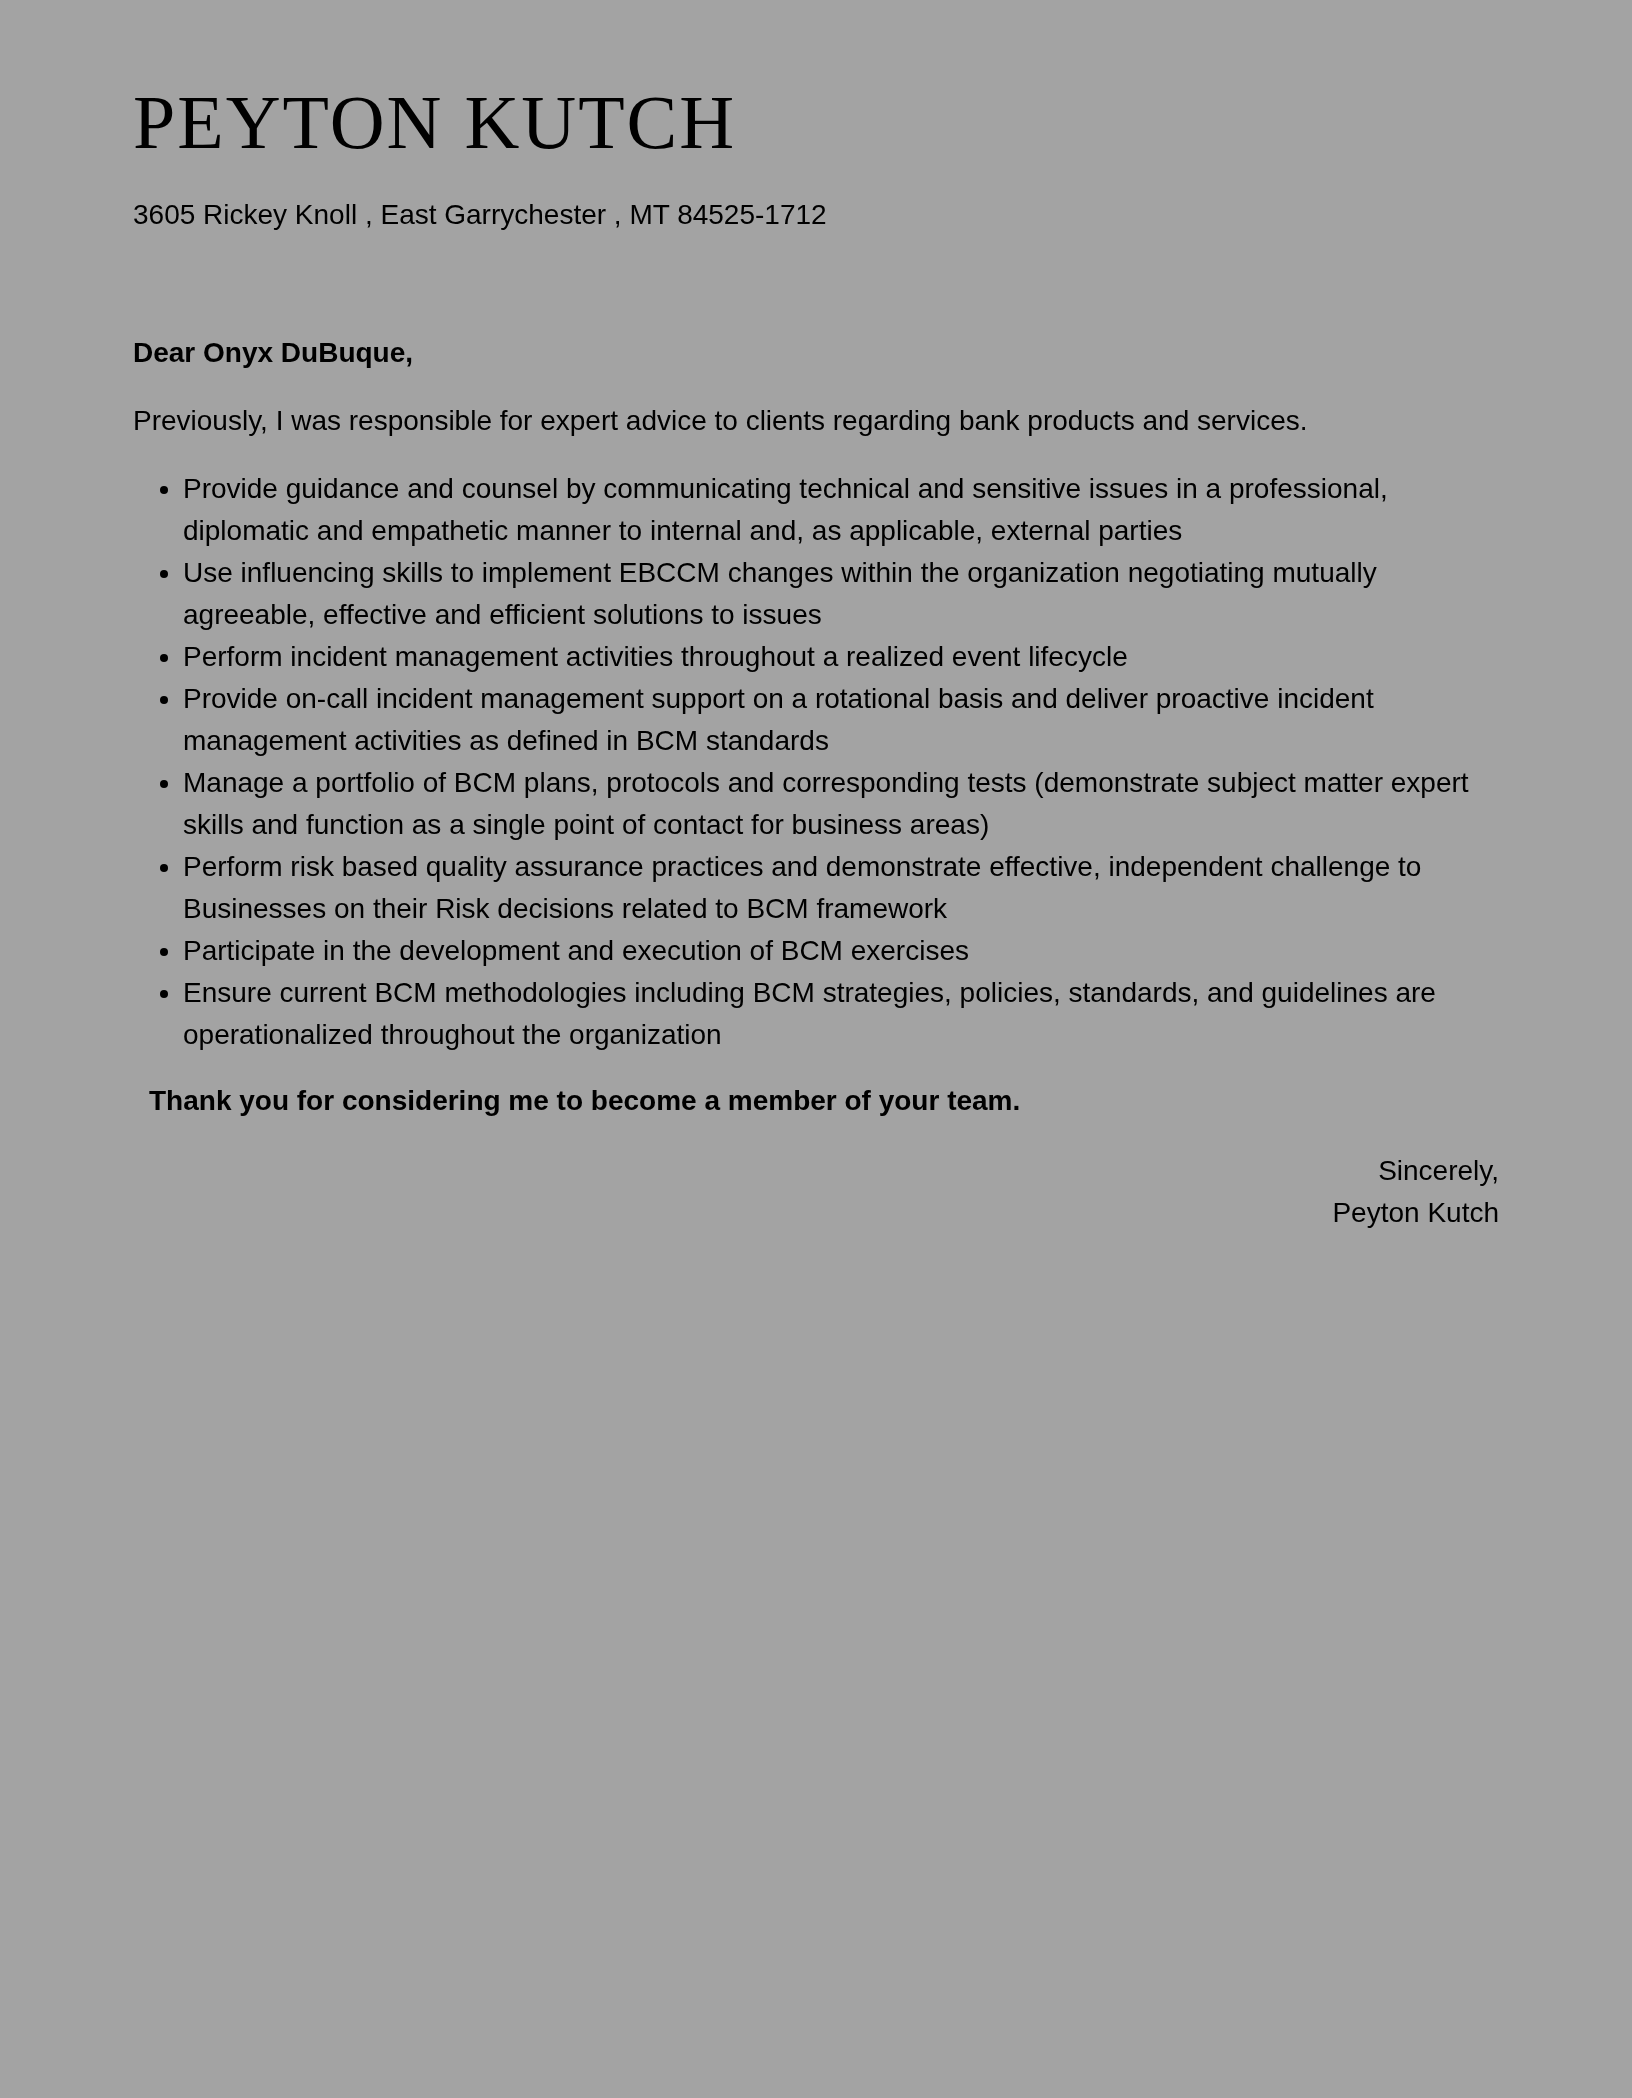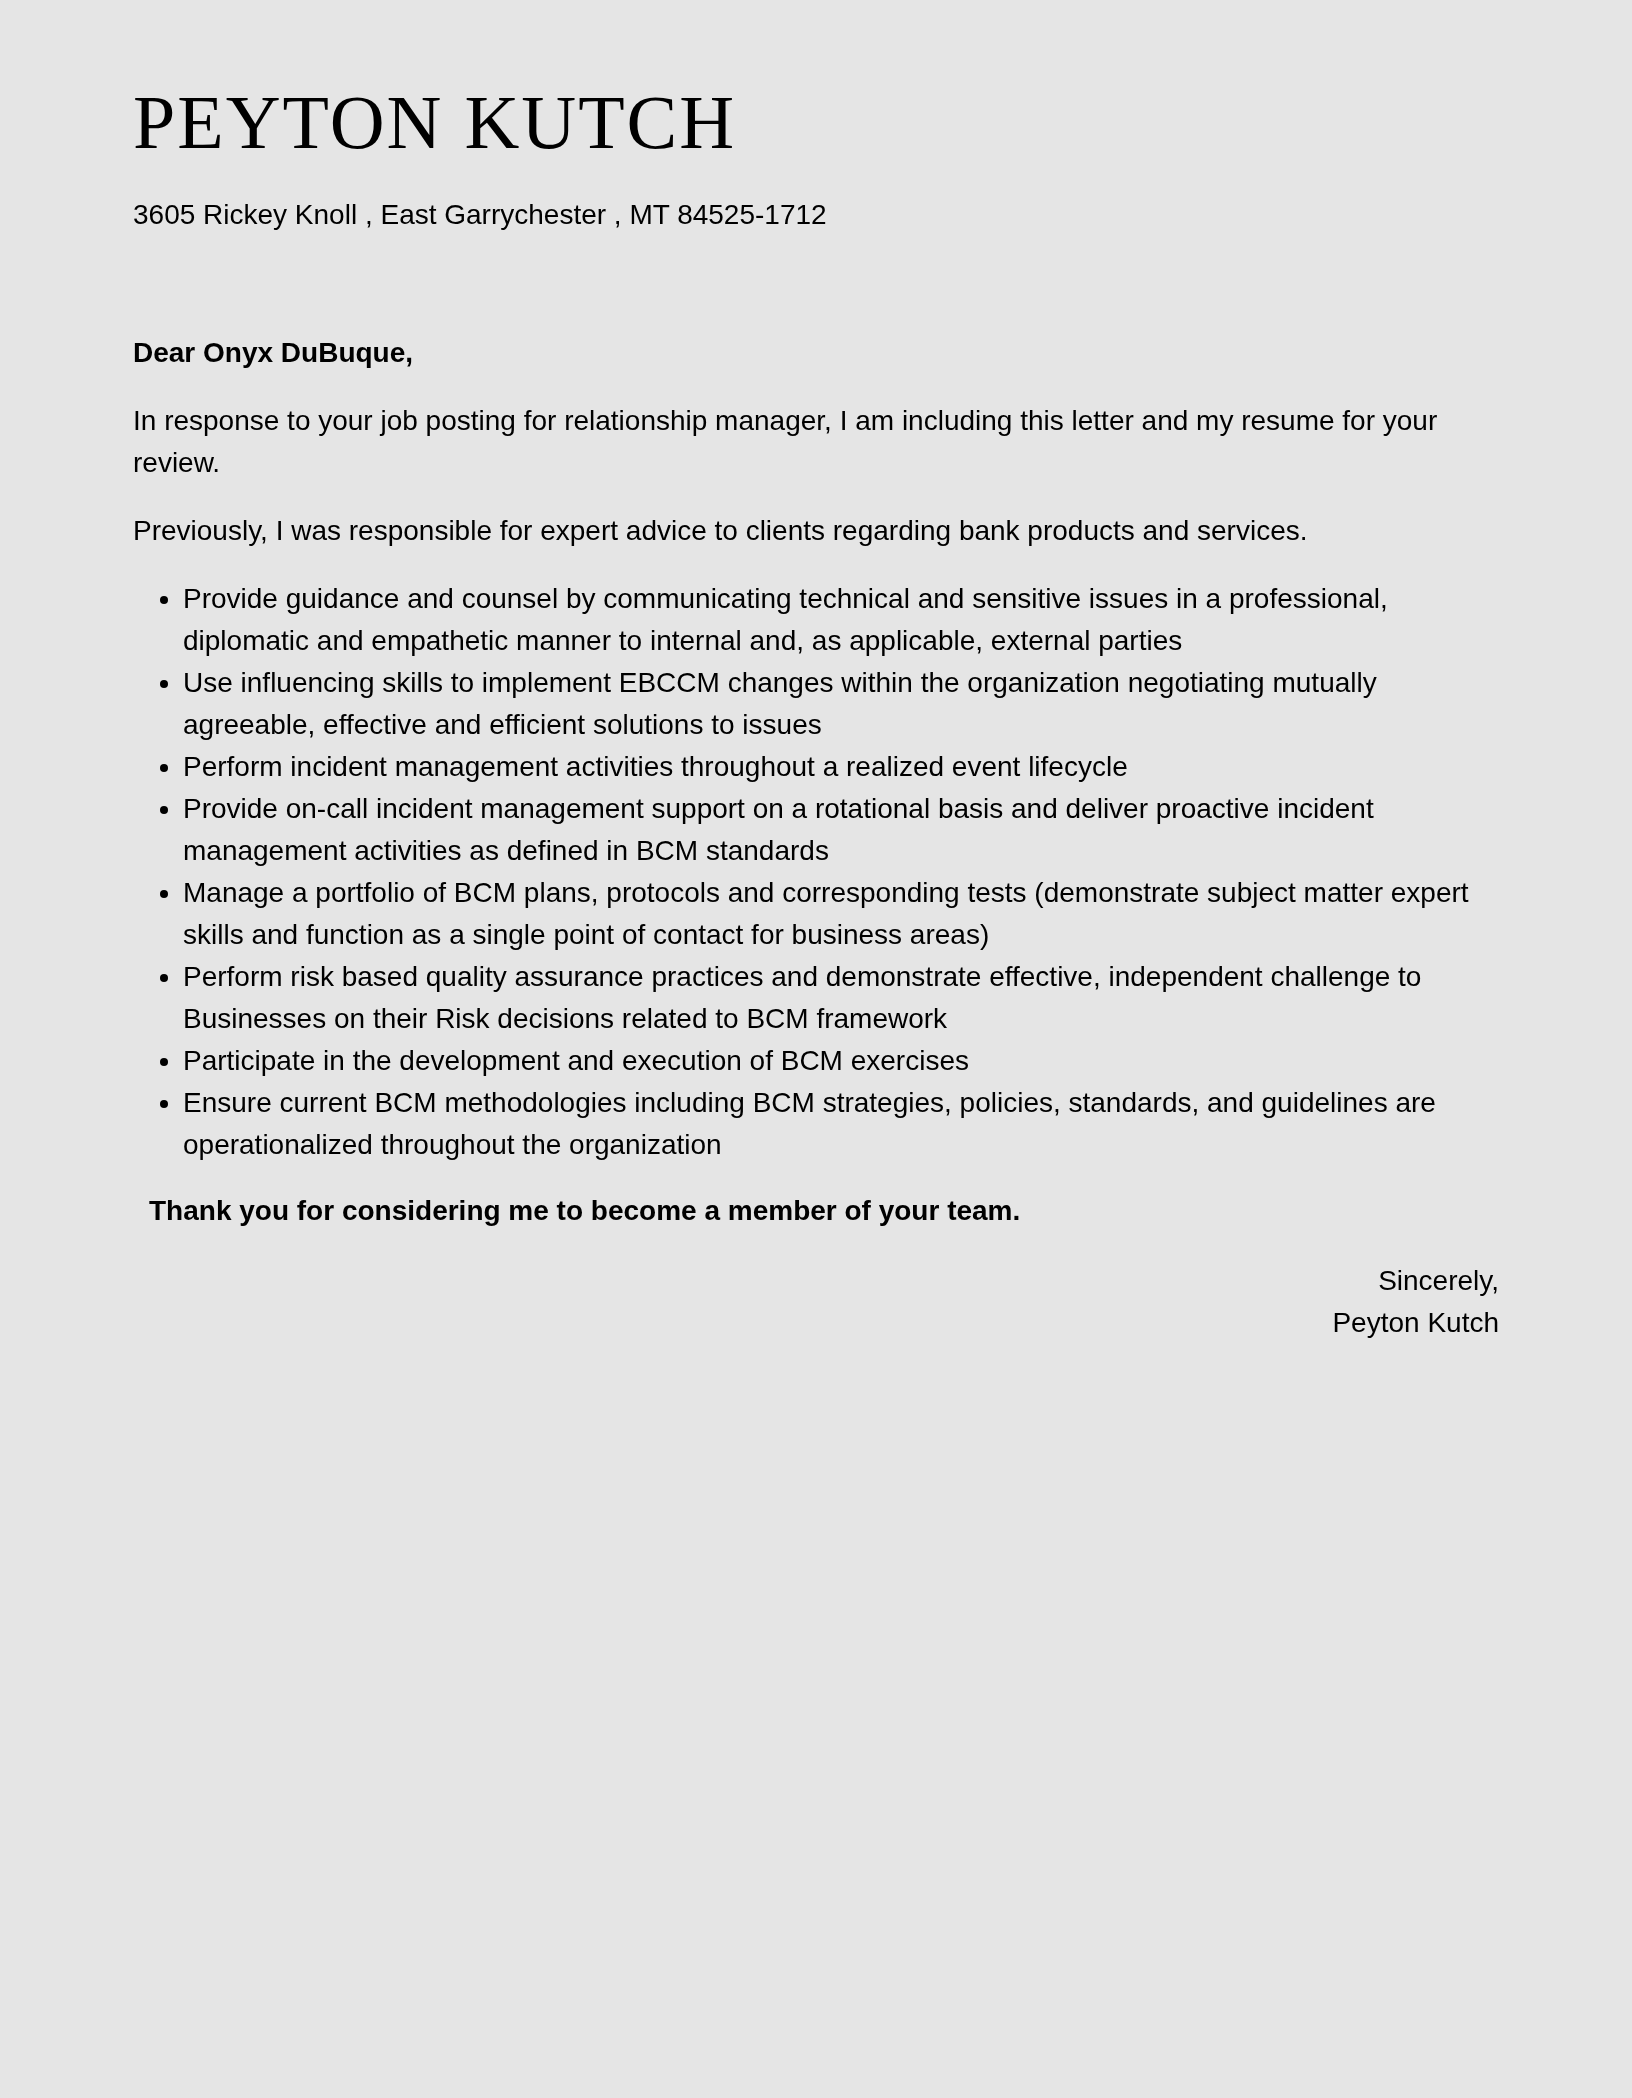--- a/index.html
+++ b/index.html
@@ -5,21 +5,21 @@
   html, body {
     margin: 0;
     padding: 0;
     background: #ffffff;
   }
   .page {
     position: relative;
     width: 1632px;
     height: 2098px;
     box-sizing: border-box;
-    background: #e5e5e5;
+    background: #a3a3a3;
     color: #000000;
     padding: 84px 133px 0 133px;
     overflow: hidden;
     font-family: "Liberation Sans", sans-serif;
     font-size: 28px;
     line-height: 42px;
     -webkit-font-smoothing: antialiased;
   }
   .sender-name {
     font-family: "Liberation Serif", serif;
@@ -63,21 +63,20 @@
 <body>
 
 <div class="page">
 
   <h1 class="sender-name">PEYTON KUTCH</h1>
 
   <div class="sender-address">3605 Rickey Knoll , East Garrychester , MT 84525-1712</div>
 
   <div class="salutation">Dear Onyx DuBuque,</div>
 
-  <p class="body-para">In response to your job posting for relationship manager, I am including this letter and my resume for your review.</p>
 
   <p class="body-para">Previously, I was responsible for expert advice to clients regarding bank products and services.</p>
 
 
   <ul class="qualifications">
     <li>Provide guidance and counsel by communicating technical and sensitive issues in a professional, diplomatic and empathetic manner to internal and, as applicable, external parties</li>
     <li>Use influencing skills to implement EBCCM changes within the organization negotiating mutually agreeable, effective and efficient solutions to issues</li>
     <li>Perform incident management activities throughout a realized event lifecycle</li>
     <li>Provide on-call incident management support on a rotational basis and deliver proactive incident management activities as defined in BCM standards</li>
     <li>Manage a portfolio of BCM plans, protocols and corresponding tests (demonstrate subject matter expert skills and function as a single point of contact for business areas)</li>

